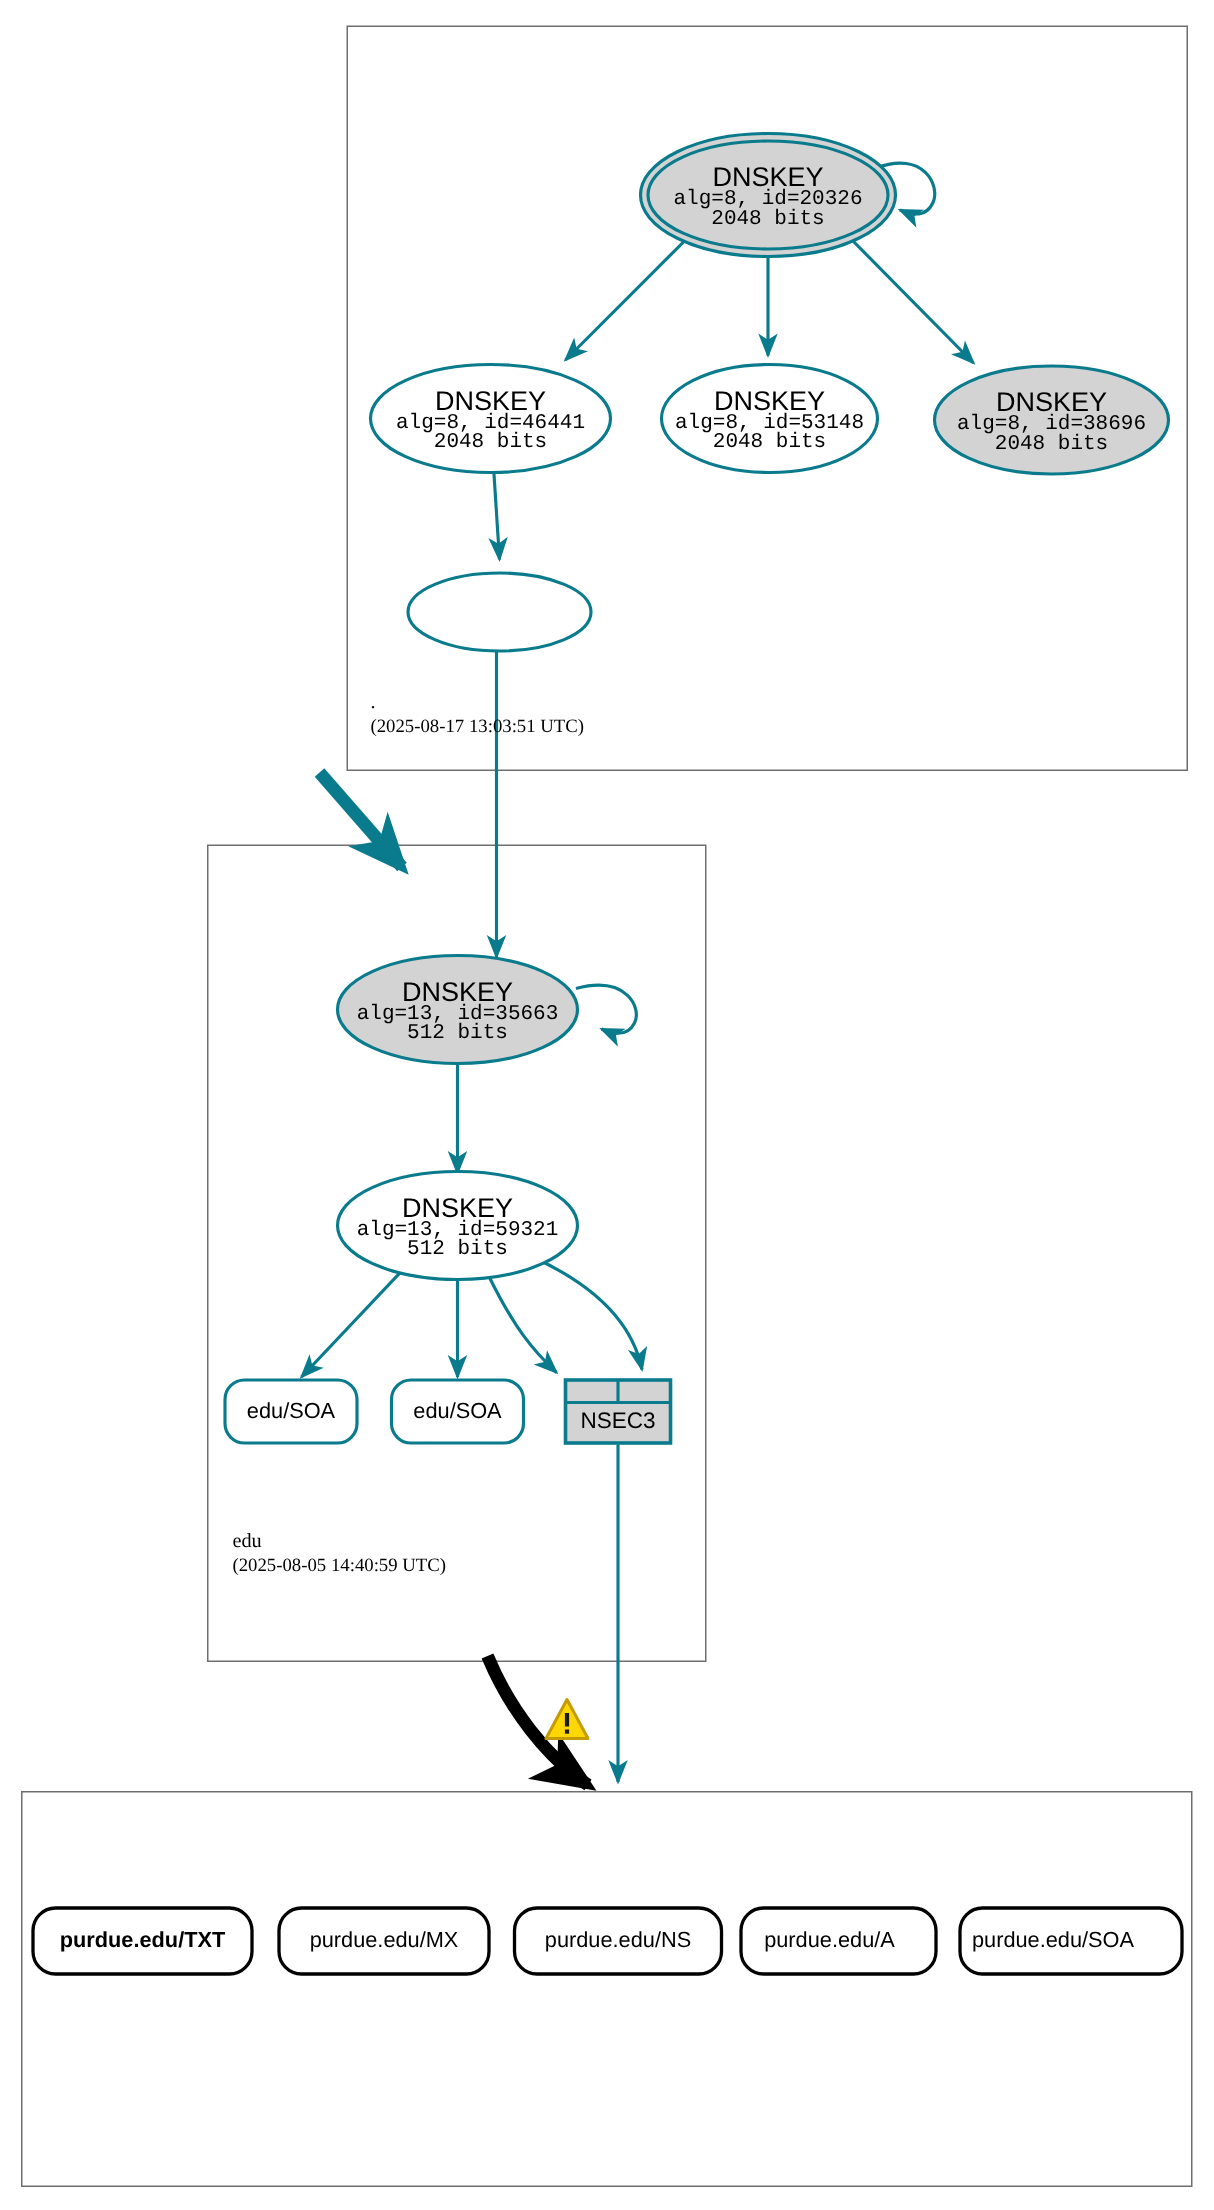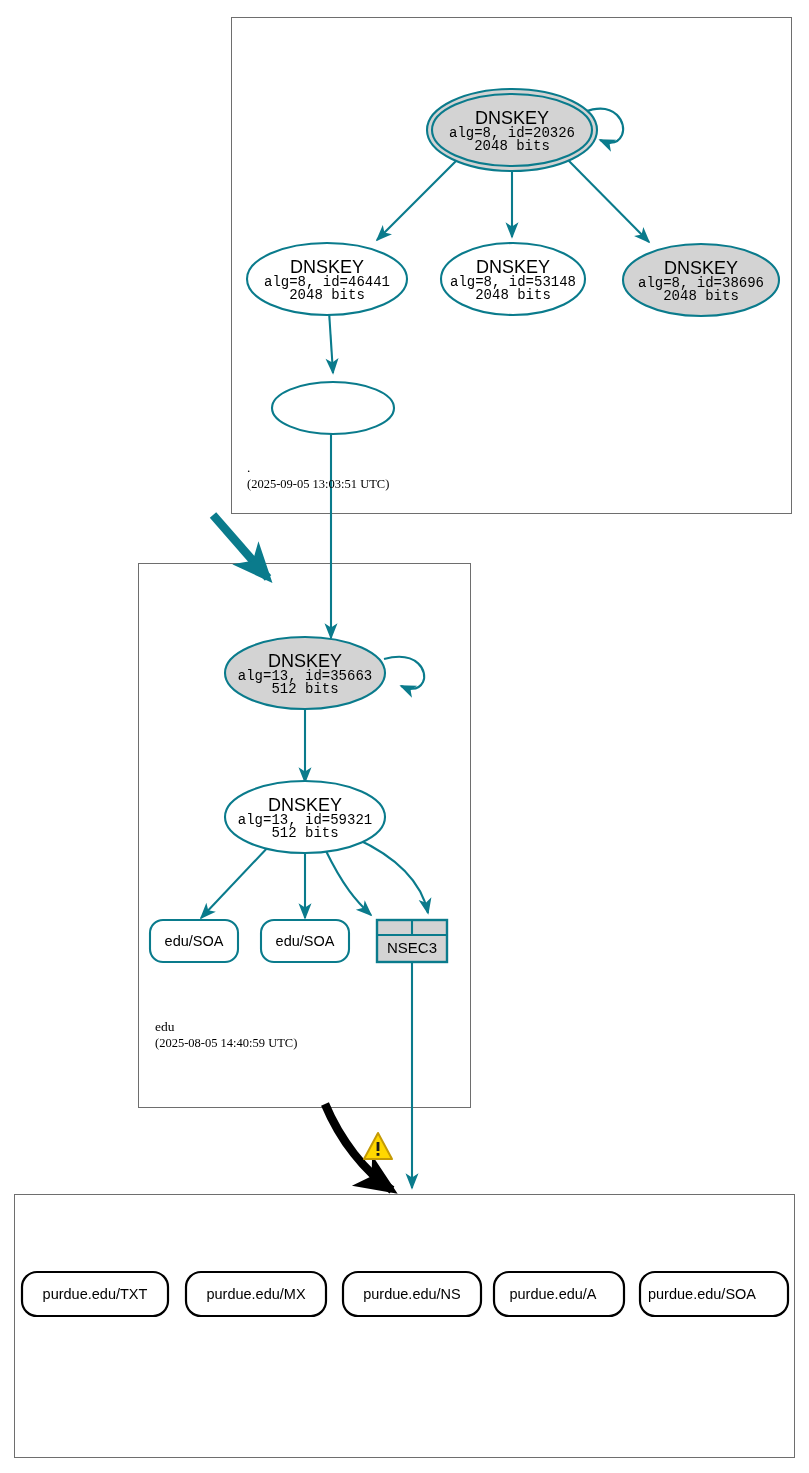--- a/index.html
+++ b/index.html
@@ -145,29 +145,29 @@
   <div class="nodetext" style="left:205px;top:797px;width:200px;">
     <div class="t1">DNSKEY</div>
     <div class="t2">alg=13, id=59321</div>
     <div class="t2">512 bits</div>
   </div>
 
   <div class="nodetext rrlabel" style="left:150px;top:933px;width:88px;">edu/SOA</div>
   <div class="nodetext rrlabel" style="left:261px;top:933px;width:88px;">edu/SOA</div>
   <div class="nodetext nsec3label" style="left:377px;top:939px;width:70px;">NSEC3</div>
 
-  <div class="nodetext rrlabel" style="left:22px;top:1286px;width:146px;">purdue.edu/TXT</div>
+  <div class="nodetext rrlabel" style="left:22px;top:1286px;width:146px;font-weight:bold;">purdue.edu/TXT</div>
   <div class="nodetext rrlabel" style="left:186px;top:1286px;width:140px;">purdue.edu/MX</div>
   <div class="nodetext rrlabel" style="left:343px;top:1286px;width:138px;">purdue.edu/NS</div>
   <div class="nodetext rrlabel" style="left:494px;top:1286px;width:118px;">purdue.edu/A</div>
   <div class="nodetext rrlabel" style="left:640px;top:1286px;width:124px;">purdue.edu/SOA</div>
 
   <div class="zonelabel" style="left:247px;top:459px;">
     <div class="zname">.</div>
-    <div class="zdate">(2025-09-05 13:03:51 UTC)</div>
+    <div class="zdate">(2025-08-17 13:03:51 UTC)</div>
   </div>
 
   <div class="zonelabel" style="left:155px;top:1018px;">
     <div class="zname">edu</div>
     <div class="zdate">(2025-08-05 14:40:59 UTC)</div>
   </div>
 
 
 </div>
 

